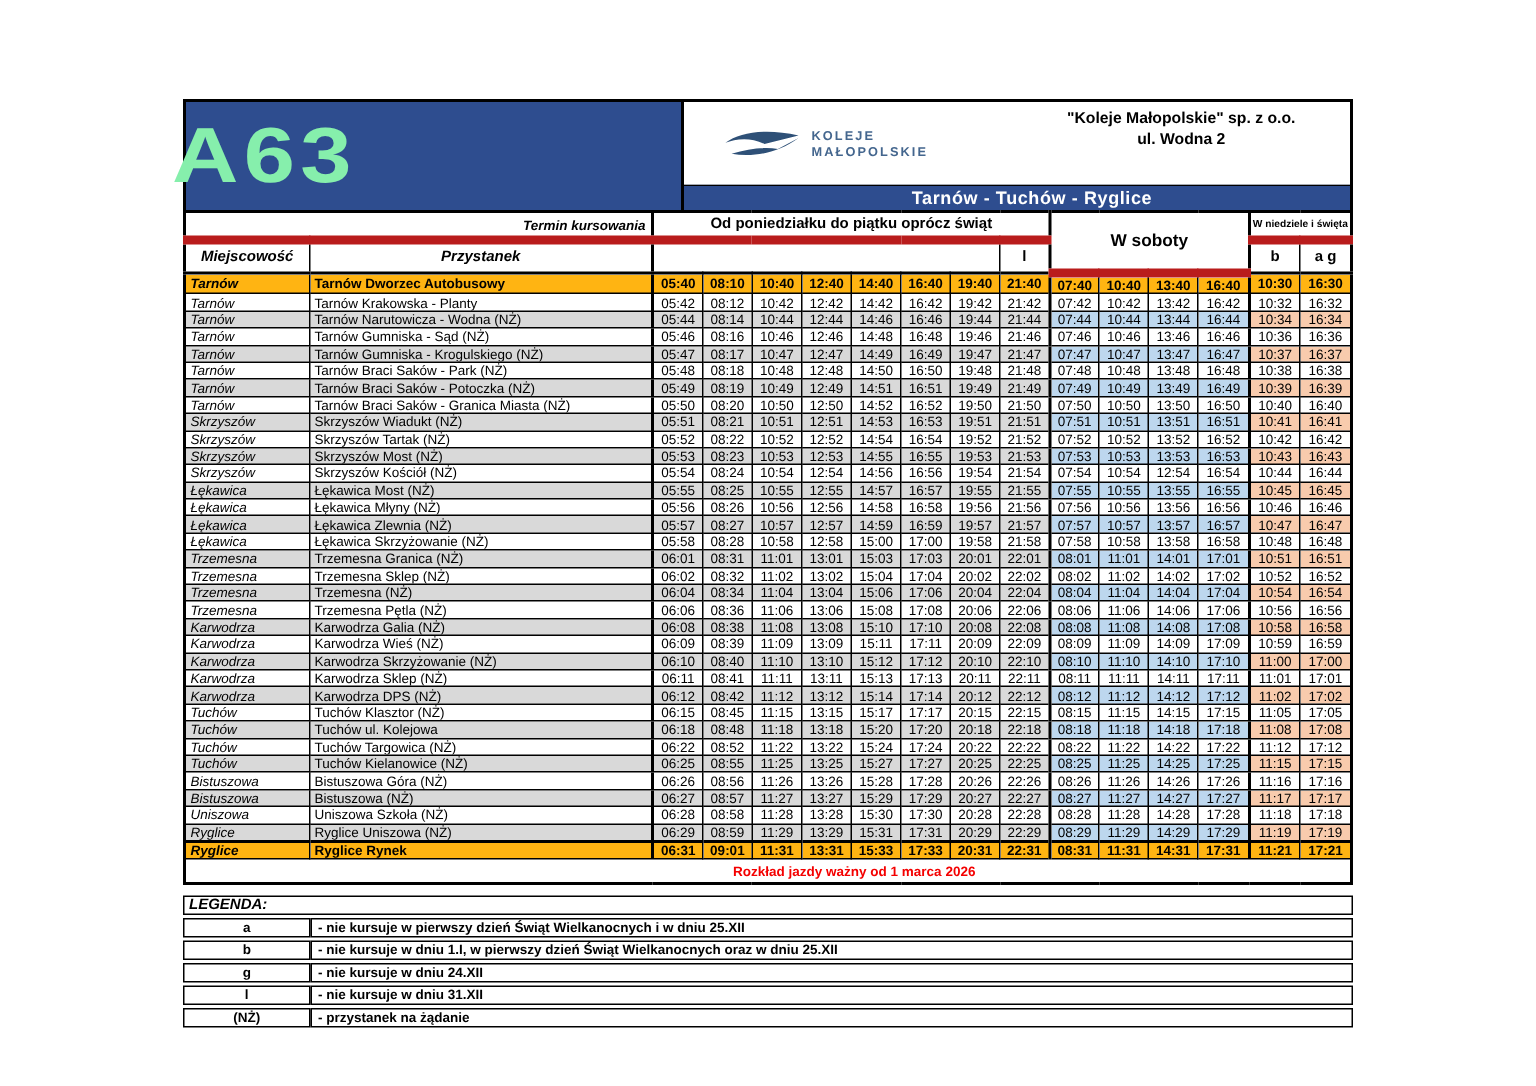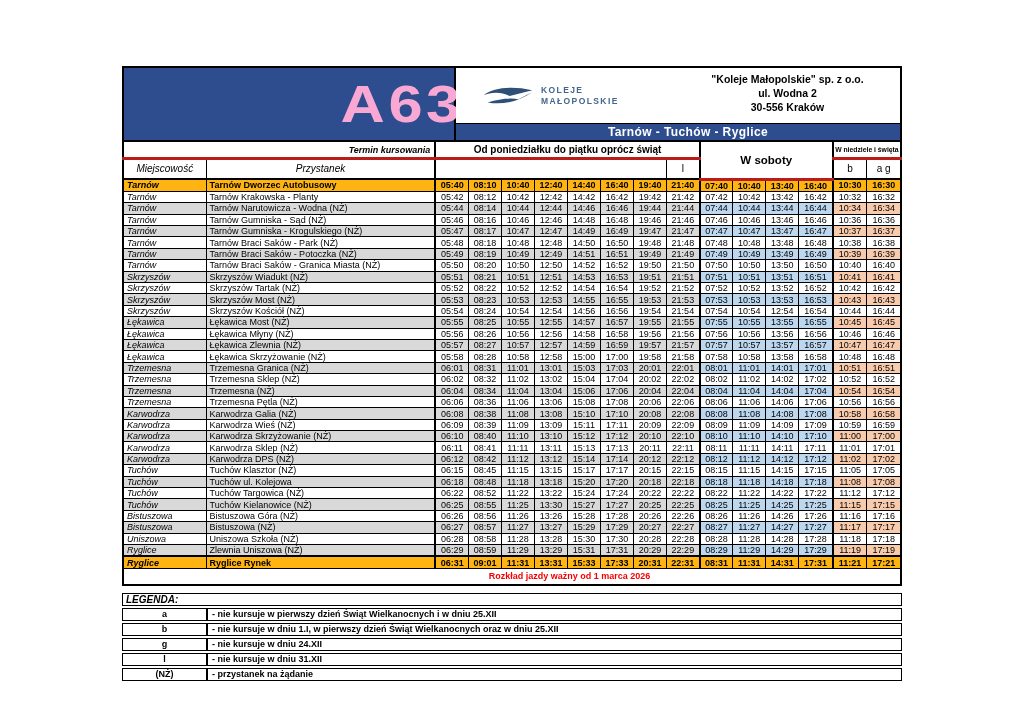--- a/index.html
+++ b/index.html
@@ -1,21 +1,21 @@
 <!DOCTYPE html>
 <html><head>
 <meta charset="utf-8">
 <style>
   html,body{margin:0;padding:0;background:#fff;}
   body{width:1024px;height:724px;position:relative;font-family:"Liberation Sans",sans-serif;color:#000;}
   .doc{position:absolute;left:122px;top:66px;width:780px;}
 
   
   .hdr{display:flex;height:74px;border:2px solid #000;border-bottom:none;box-sizing:border-box;}
-  .a63box{width:332px;background:var(--navy);color:#f9a8d4;display:flex;align-items:center;justify-content:flex-end;border-right:2px solid #000;box-sizing:border-box;}
+  .a63box{width:332px;background:var(--navy);color:#86efac;display:flex;align-items:center;justify-content:flex-start;border-right:2px solid #000;box-sizing:border-box;}
   .a63box span{font-size:52px;font-weight:bold;letter-spacing:3px;transform:scaleX(1.18);display:inline-block;line-height:1;}
   .hdr-right{flex:1;display:flex;flex-direction:column;min-width:0;}
   .logorow{flex:1;display:flex;align-items:center;background:#fff;position:relative;}
   .logogrp{display:flex;align-items:flex-end;gap:7px;margin-left:26px;}
   .logotext{font-size:8.5px;letter-spacing:1.4px;color:#44668E;line-height:1.25;font-weight:bold;}
   .address{position:absolute;right:5px;top:4px;width:215px;text-align:center;font-weight:bold;font-size:10.5px;line-height:1.35;}
   .routebar{height:16px;background:var(--navy);color:#fff;font-weight:bold;font-size:12px;display:flex;align-items:center;justify-content:center;border-top:1px solid #000;letter-spacing:.4px;padding-left:20px;}
 
   
   table.tt{border-collapse:collapse;table-layout:fixed;width:780px;border:2px solid #000;}
@@ -24,26 +24,26 @@
   .tt .c-stop{text-align:left;padding-left:3px;}
   .tt tr.alt td{background:var(--gray);}
   .tt tr.alt td.sat{background:var(--satblue);}
   .tt tr.alt td.sun{background:var(--sunorange);}
   .tt tr.hl td{background:var(--gold);font-weight:bold;}
   .tt tr.hl td.c-place{font-style:italic;}
   .tt td.gsep{border-left:2px solid #000;}
   .tt tr.hB td{border-bottom:2px solid #000;}
   .tt tr.last td{border-top:2px solid #000;}
 
-  .tt tr.hA td{height:15px;font-weight:bold;border-bottom:3px solid #b91c1c;}
+  .tt tr.hA td{height:15px;font-weight:bold;border-bottom:6px solid #b91c1c;}
   .termin{text-align:right !important;padding-right:4px !important;font-style:italic;font-size:9px !important;}
   .wdhead{font-size:10px !important;}
   .sathead{font-size:11.5px !important;}
   .sunhead{font-size:6.8px !important;}
-  .tt tr.hB td{height:18px;font-weight:normal;font-size:10px;margin-left:40px;}
+  .tt tr.hB td{height:18px;font-weight:bold;font-size:10px;margin-left:40px;}
   .tt .colname{font-style:italic;font-size:9.5px;}
 
   .tt tr.validity td{height:15px;border:1px solid #000;}
   .validity-text{color:var(--red);font-weight:bold;font-size:13px;padding-left:115px !important;}
 
   
   table.legend{border-collapse:separate;border-spacing:0 2px;table-layout:fixed;width:780px;margin-top:5px;}
   .legend td{border:1px solid #000;height:11px;line-height:11px;padding:0;font-size:9px;font-weight:bold;overflow:hidden;white-space:nowrap;margin-top:48px;}
   .legend td.key{text-align:center;}
   .legend td.desc{padding-left:4px;text-align:left;}
@@ -66,21 +66,20 @@
             <path d="M7 21 C21 17 34 15 45 17 L62 8 C44 21 24 24 7 21 Z" fill="#2E5077"></path>
           </svg>
           <div class="logotext">
             <div>KOLEJE</div>
             <div>MAŁOPOLSKIE</div>
           </div>
         </div>
         <div class="address">
           <div>"Koleje Małopolskie" sp. z o.o.</div>
           <div>ul. Wodna 2</div>
-          <div>30-556 Kraków</div>
         </div>
       </div>
       <div class="routebar">
         <span>Tarnów - Tuchów - Ryglice</span>
       </div>
     </div>
   </div>
 
   <table class="tt">
     <colgroup>
@@ -621,21 +620,21 @@
           <td class="t sat">17:22</td>
           <td class="t sun gsep">11:12</td>
           <td class="t sun">17:12</td>
         </tr>
         <tr class="alt">
           <td class="c-place">Tuchów</td>
           <td class="c-stop">Tuchów Kielanowice (NŻ)</td>
           <td class="t wd gsep">06:25</td>
           <td class="t wd">08:55</td>
           <td class="t wd">11:25</td>
-          <td class="t wd">13:30</td>
+          <td class="t wd">13:25</td>
           <td class="t wd">15:27</td>
           <td class="t wd">17:27</td>
           <td class="t wd">20:25</td>
           <td class="t wd">22:25</td>
           <td class="t sat gsep">08:25</td>
           <td class="t sat">11:25</td>
           <td class="t sat">14:25</td>
           <td class="t sat">17:25</td>
           <td class="t sun gsep">11:15</td>
           <td class="t sun">17:15</td>
@@ -689,21 +688,21 @@
           <td class="t wd">22:28</td>
           <td class="t sat gsep">08:28</td>
           <td class="t sat">11:28</td>
           <td class="t sat">14:28</td>
           <td class="t sat">17:28</td>
           <td class="t sun gsep">11:18</td>
           <td class="t sun">17:18</td>
         </tr>
         <tr class="alt">
           <td class="c-place">Ryglice</td>
-          <td class="c-stop">Zlewnia Uniszowa (NŻ)</td>
+          <td class="c-stop">Ryglice Uniszowa (NŻ)</td>
           <td class="t wd gsep">06:29</td>
           <td class="t wd">08:59</td>
           <td class="t wd">11:29</td>
           <td class="t wd">13:29</td>
           <td class="t wd">15:31</td>
           <td class="t wd">17:31</td>
           <td class="t wd">20:29</td>
           <td class="t wd">22:29</td>
           <td class="t sat gsep">08:29</td>
           <td class="t sat">11:29</td>

